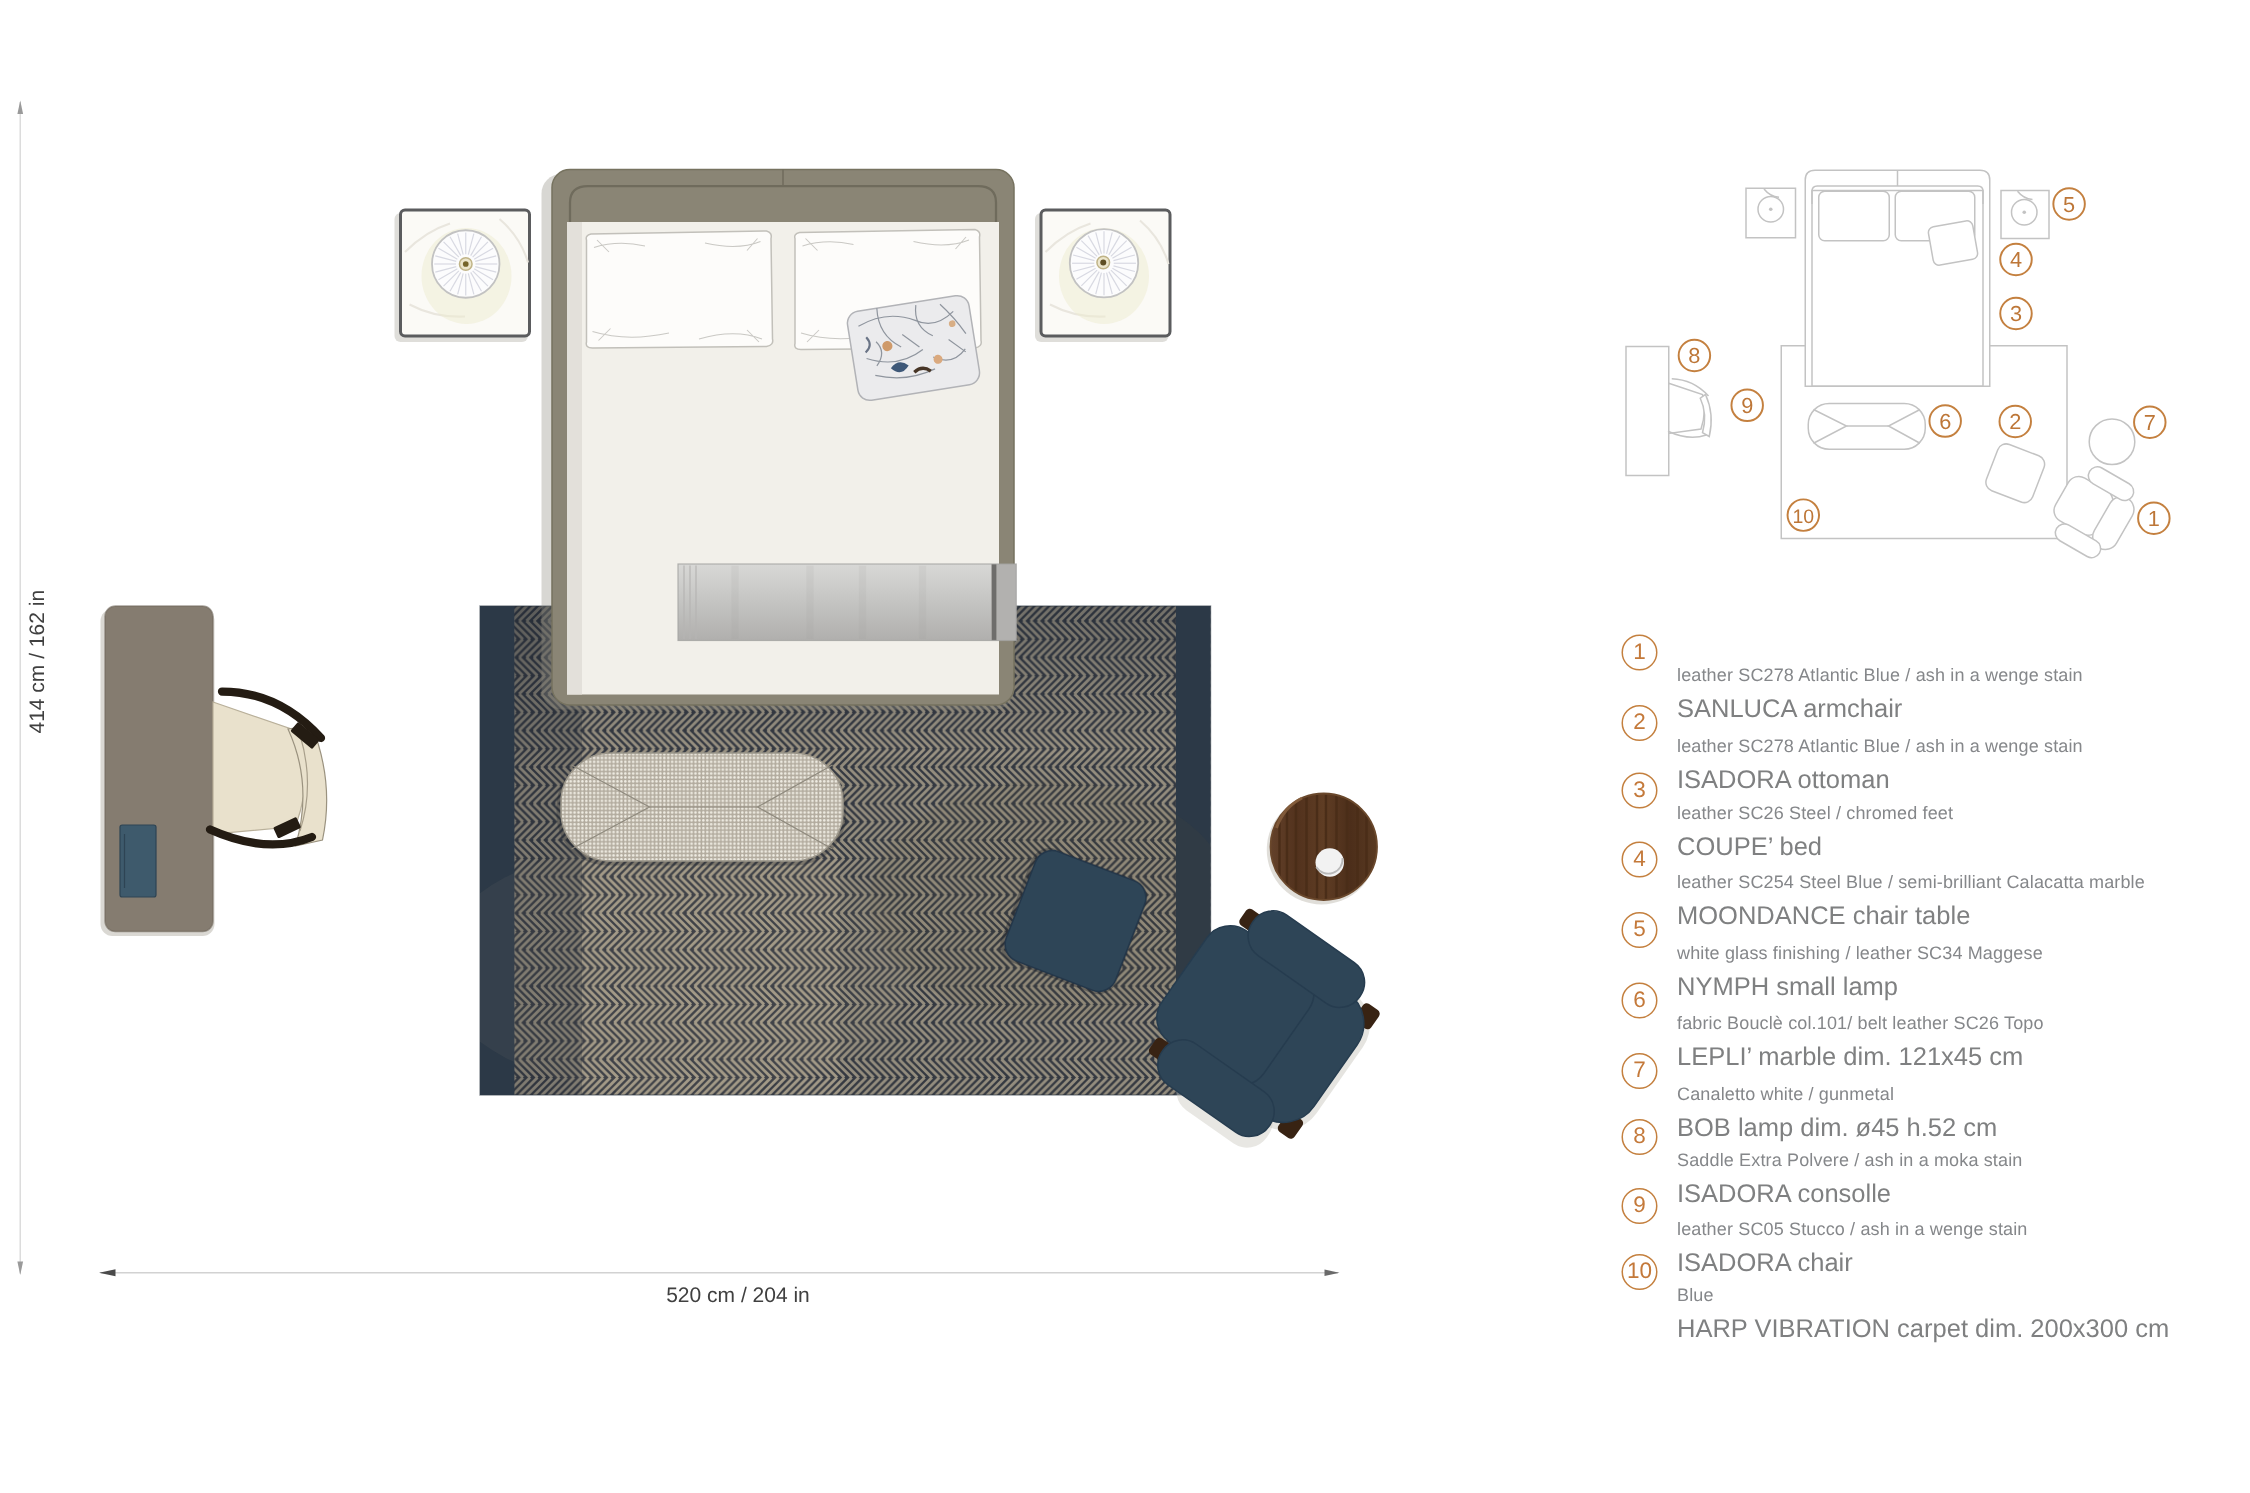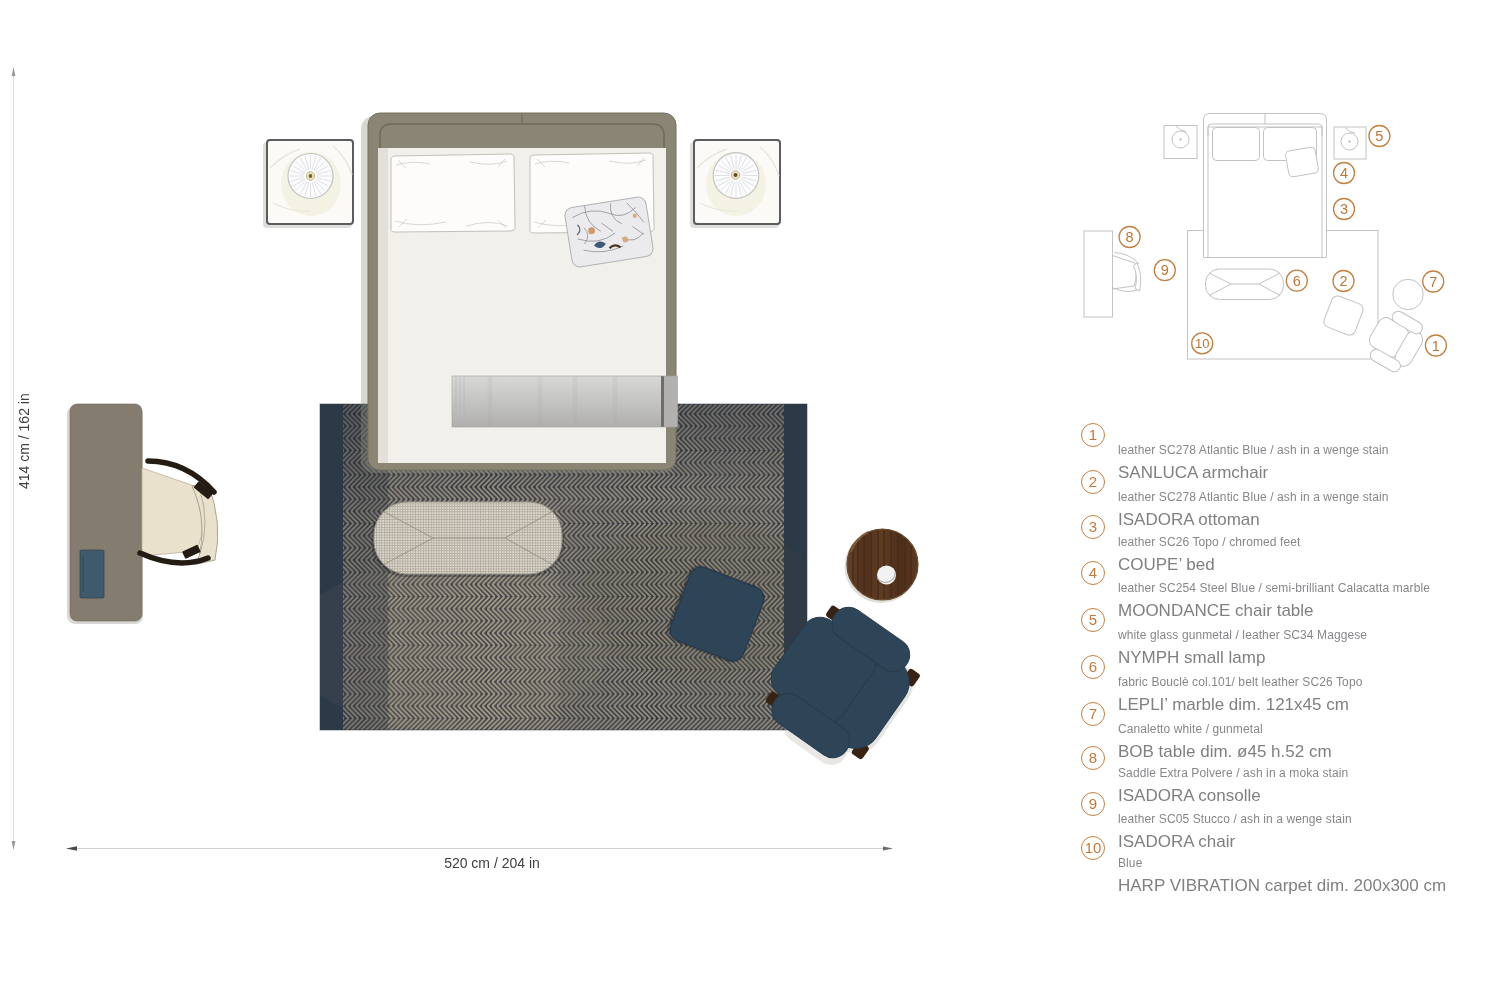--- a/index.html
+++ b/index.html
@@ -388,44 +388,44 @@
 
 <div class="row" style="top:467.5px">
       <div class="num">2</div>
       <div class="tt">ISADORA ottoman</div>
       <div class="ts">leather SC278 Atlantic Blue / ash in a wenge stain</div>
     </div>
 
 <div class="row" style="top:512.5px">
       <div class="num">3</div>
       <div class="tt">COUPE’ bed</div>
-      <div class="ts">leather SC26 Topo / chromed feet</div>
+      <div class="ts">leather SC26 Steel / chromed feet</div>
     </div>
 
 <div class="row" style="top:559px">
       <div class="num">4</div>
       <div class="tt">MOONDANCE chair table</div>
       <div class="ts">leather SC254 Steel Blue / semi-brilliant Calacatta marble</div>
     </div>
 
 <div class="row" style="top:606px">
       <div class="num">5</div>
       <div class="tt">NYMPH small lamp</div>
-      <div class="ts">white glass gunmetal / leather SC34 Maggese</div>
+      <div class="ts">white glass finishing / leather SC34 Maggese</div>
     </div>
 
 <div class="row" style="top:653px">
       <div class="num">6</div>
       <div class="tt">LEPLI’ marble dim. 121x45 cm</div>
       <div class="ts">fabric Bouclè col.101/ belt leather SC26 Topo</div>
     </div>
 
 <div class="row" style="top:700px">
       <div class="num">7</div>
-      <div class="tt">BOB table dim. ø45 h.52 cm</div>
+      <div class="tt">BOB lamp dim. ø45 h.52 cm</div>
       <div class="ts">Canaletto white / gunmetal</div>
     </div>
 
 <div class="row" style="top:743.5px">
       <div class="num">8</div>
       <div class="tt">ISADORA consolle</div>
       <div class="ts">Saddle Extra Polvere / ash in a moka stain</div>
     </div>
 
 <div class="row" style="top:790px">

